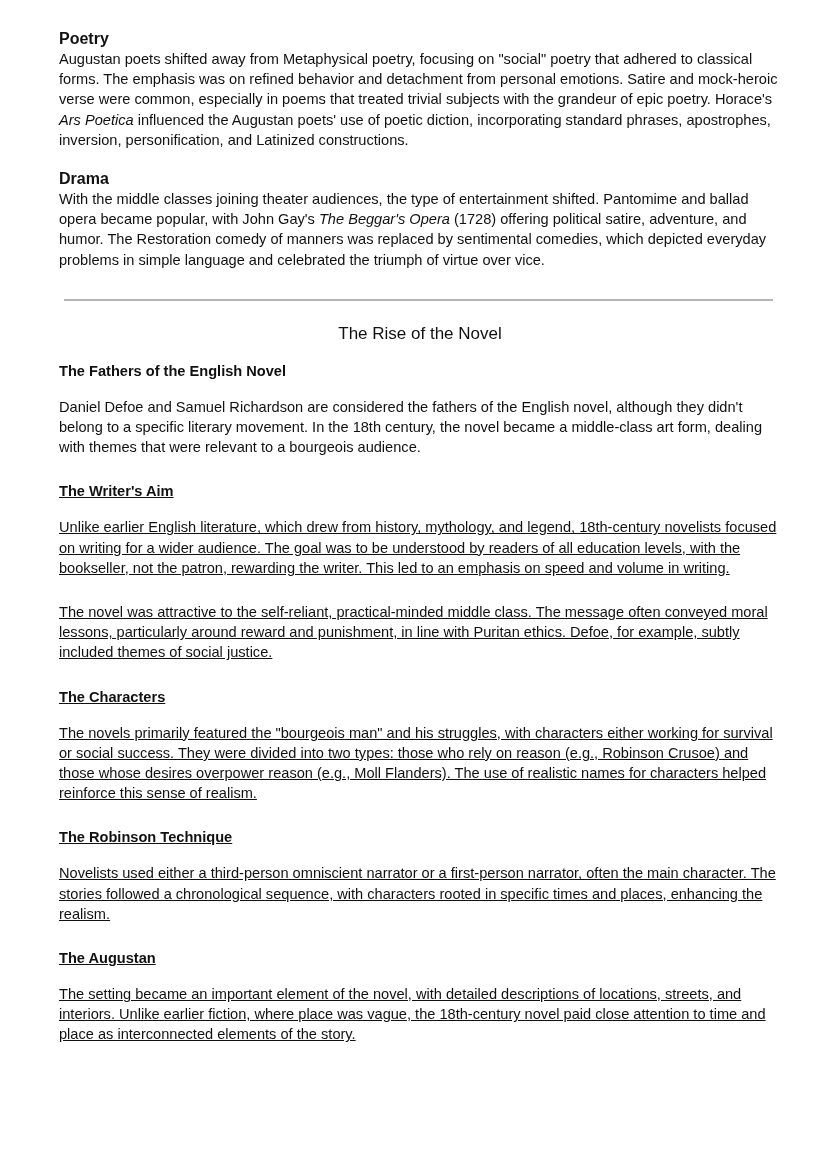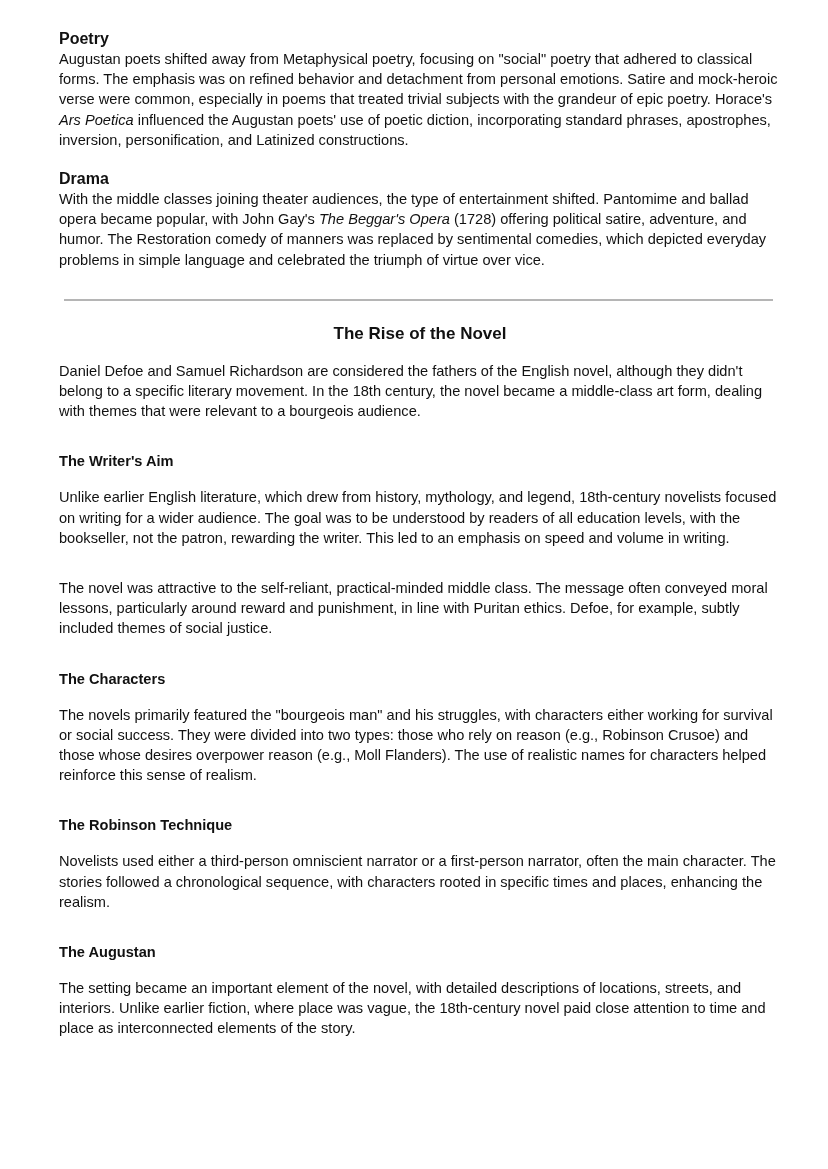--- a/index.html
+++ b/index.html
@@ -36,38 +36,38 @@
     .block-drama { margin-top: 19px; }
     .rule {
       margin: 29px 0 0 5px;
       width: 709px;
       height: 0;
       border: none;
       border-top: 2px solid #b5b5b5;
     }
     .title {
       text-align: center;
-      font-weight: bold;
+      font-weight: normal;
       font-size: 17px;
       line-height: 22px;
       margin: 22px 0 0 0;
     }
     .sub {
       margin-top: 13px;
     }
     .sub .h {
       font-weight: bold;
       font-size: 14.6px;
       line-height: 20px;
       margin: 0 0 16px 0;
     }
     .sub p {
       margin: 0;
     }
-    .sub + .sub { margin-top: 30px; }
+    .sub + .sub { margin-top: 24px; text-decoration: underline; }
     .first-sub { margin-top: 16px; }
     em { font-style: italic; margin-top: 44px; }
   </style>
 </head>
 <body>
 
 <div class="page">
 
   <div class="block-poetry">
     <p class="sec-head">Poetry</p>
@@ -77,20 +77,21 @@
   <div class="block-drama">
     <p class="sec-head">Drama</p>
     <p class="sec-body"><span> With the middle classes joining theater audiences, the type of entertainment shifted. Pantomime and ballad opera became popular, with John Gay's </span><em>The Beggar's Opera</em><span> (1728) offering political satire, adventure, and humor. The Restoration comedy of manners was replaced by sentimental comedies, which depicted everyday problems in simple language and celebrated the triumph of virtue over vice.</span></p>
   </div>
 
   <hr class="rule">
 
   <h2 class="title">The Rise of the Novel</h2>
 
   <div class="sub first-sub">
+    <p class="h">The Fathers of the English Novel</p>
     <p>Daniel Defoe and Samuel Richardson are considered the fathers of the English novel, although they didn't belong to a specific literary movement. In the 18th century, the novel became a middle-class art form, dealing with themes that were relevant to a bourgeois audience.</p>
   </div>
 
   <div class="sub">
     <p class="h">The Writer's Aim</p>
     <p>Unlike earlier English literature, which drew from history, mythology, and legend, 18th-century novelists focused on writing for a wider audience. The goal was to be understood by readers of all education levels, with the bookseller, not the patron, rewarding the writer. This led to an emphasis on speed and volume in writing.</p>
   </div>
 
   <div class="sub">
     <p>The novel was attractive to the self-reliant, practical-minded middle class. The message often conveyed moral lessons, particularly around reward and punishment, in line with Puritan ethics. Defoe, for example, subtly included themes of social justice.</p>

